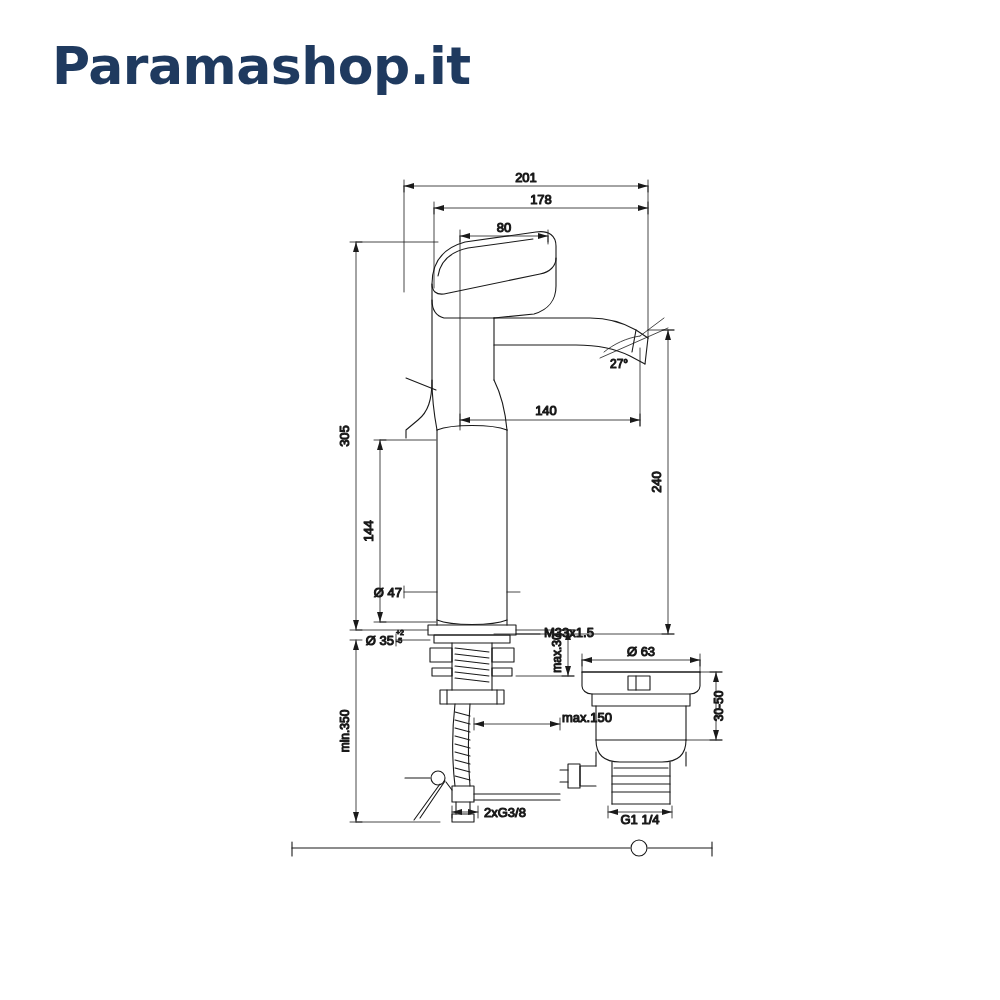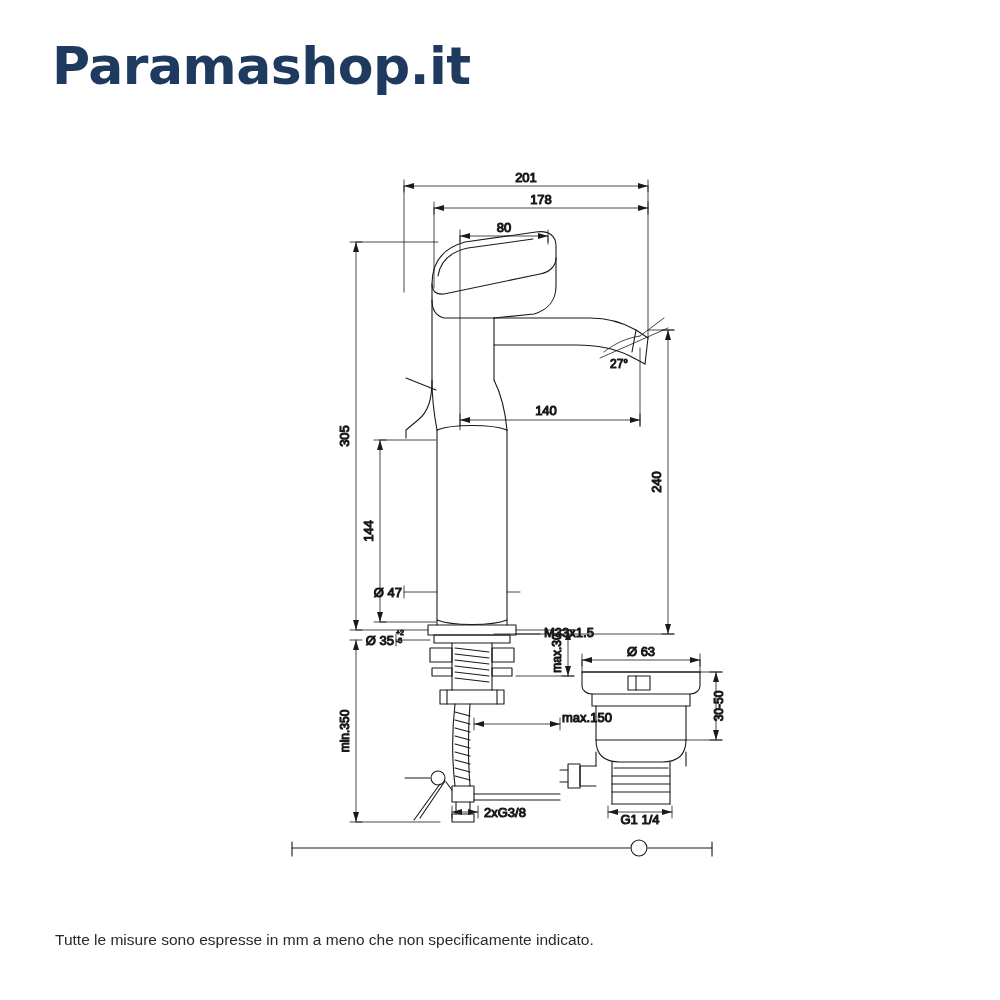--- a/index.html
+++ b/index.html
@@ -276,16 +276,15 @@
       <text x="544" y="637" text-anchor="start" font-size="13">M33x1.5</text>
       <text x="562" y="722" text-anchor="start" font-size="13">max.150</text>
       <text x="484" y="817" text-anchor="start" font-size="13">2xG3/8</text>
       <text x="641" y="656" text-anchor="middle" font-size="13">Ø 63</text>
       <text x="640" y="824" text-anchor="middle" font-size="13">G1 1/4</text>
       <text x="610" y="368" text-anchor="start" font-size="12">27°</text>
     </g>
   </svg>
 
   <div class="notes">
-    <div>Tutte le misure sono espresse in mm a meno che non specificamente indicato.</div>
   </div>
 
 </div>
 
 </body></html>

